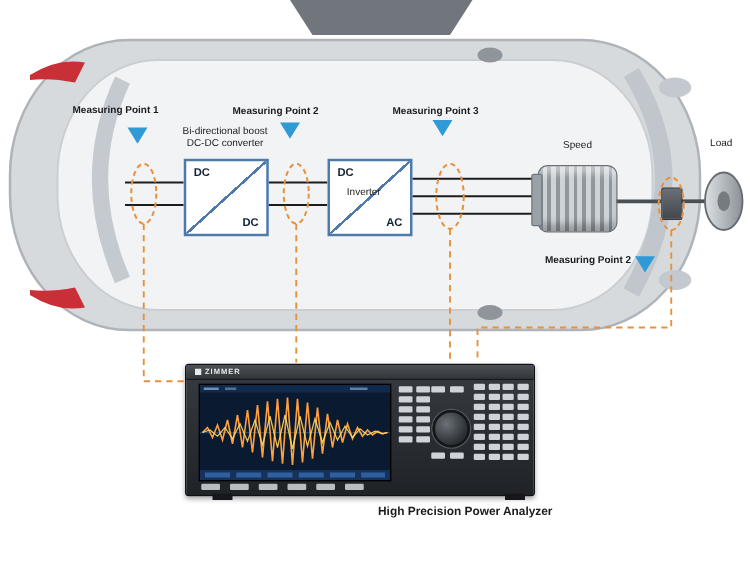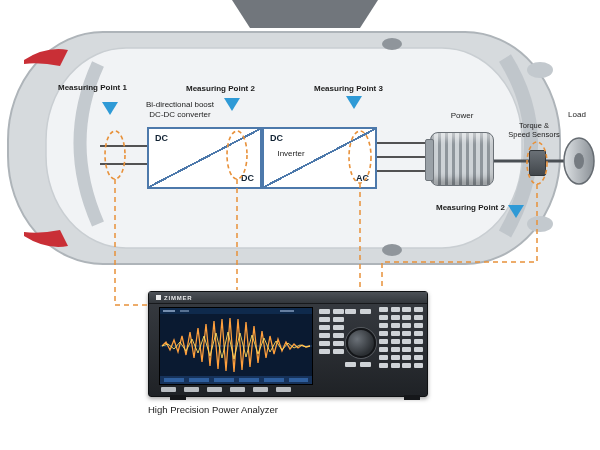--- a/index.html
+++ b/index.html
@@ -16,21 +16,21 @@
   
   .battery{position:absolute;left:22px;top:122px;width:78px;height:60px;z-index:3;
            border:2px solid #4d79ab;border-radius:9px;
            background:linear-gradient(180deg,#cadef3,#8fb8e0);
            display:flex;align-items:center;justify-content:center;
            font-size:9.5px;font-weight:bold;color:#173a63;}
   .conv{position:absolute;width:64px;height:58px;z-index:3;background-color:#ffffff;
         border:2px solid #4d79ab;
         background-image:linear-gradient(to bottom right,
           transparent calc(50% - 1px), #4d79ab calc(50% - 1px),
-          #4d79ab calc(50% + 1px), transparent calc(50% + 1px));padding-left:47px;}
+          #4d79ab calc(50% + 1px), transparent calc(50% + 1px));}
   .conv .tl{position:absolute;top:4px;left:6px;font-size:9px;font-weight:bold;color:#123;}
   .conv .br{position:absolute;bottom:4px;right:6px;font-size:9px;font-weight:bold;color:#123;}
   .dcdc{left:147px;top:127px;}
   .inverter{left:262px;top:127px;}
 
   .motor{position:absolute;left:430px;top:132px;width:62px;height:52px;z-index:3;
          border:1px solid #6b7177;border-radius:8px;
          background:repeating-linear-gradient(90deg,#8f969c 0 3px,#ced3d7 3px 7px);
          box-shadow:inset 0 6px 6px rgba(255,255,255,.45), inset 0 -6px 6px rgba(0,0,0,.25);}
   .motor-cap{position:absolute;left:-6px;top:6px;width:7px;height:40px;background:#9aa1a7;
@@ -53,22 +53,22 @@
   .abtn{width:11px;height:5px;background:#cfd3d7;border-radius:1px;}
   .col1{position:absolute;left:170px;top:17px;display:grid;grid-template-columns:repeat(2,11px);gap:3px;}
   .kb-top{position:absolute;left:196px;top:17px;display:flex;gap:4px;}
   .kb-bot{position:absolute;left:196px;top:70px;display:flex;gap:4px;}
   .knob{position:absolute;left:197px;top:36px;width:26px;height:26px;border-radius:50%;
         background:radial-gradient(circle at 35% 35%,#6b7178,#2b2f33 70%);
         border:2px solid #141619;box-shadow:0 0 0 1px #55595e;}
   .grid2{position:absolute;left:230px;top:15px;display:grid;grid-template-columns:repeat(4,9px);gap:3px 2.5px;}
   .grid2 .abtn{width:9px;}
   .foot{position:absolute;width:16px;height:5px;background:#15171a;z-index:3;}
-  .caption{position:absolute;left:148px;top:404px;width:278px;text-align:left;
-           font-size:9.5px;font-weight:normal;color:#1b1b1b;z-index:4;}
+  .caption{position:absolute;left:164px;top:404px;width:278px;text-align:right;
+           font-size:9.5px;font-weight:bold;color:#1b1b1b;z-index:4;}
 </style>
 </head>
 <body>
 
 <div class="stage">
 
   <svg class="layer" width="600" height="300" viewBox="0 0 600 300">
     <polygon points="232,0 378,0 360,28 250,28" fill="#71767c"></polygon>
     <rect x="8" y="32" width="552" height="232" rx="95" ry="108" fill="#d6dadd" stroke="#aeb4b9" stroke-width="2"></rect>
     <rect x="46" y="48" width="476" height="200" rx="80" ry="92" fill="#f1f3f5" stroke="#c9ced2" stroke-width="1.5"></rect>
@@ -127,25 +127,21 @@
   <div class="mp-label" style="left:58px;top:83px;">Measuring Point 1</div>
   <div class="mp-label" style="left:186px;top:84px;">Measuring Point 2</div>
   <div class="mp-label" style="left:314px;top:84px;">Measuring Point 3</div>
   <div class="mp-label" style="left:436px;top:203px;">Measuring Point 2</div>
 
   <div class="comp-label" style="left:129px;top:100px;width:102px;">
     <span>Bi-directional boost</span>
     <span>DC-DC converter</span>
   </div>
   <div class="comp-label" style="left:256px;top:112px;width:70px;margin-top:37px;">Inverter</div>
-  <div class="comp-label" style="left:436px;top:111px;width:52px;">Power</div>
-  <div class="comp-label small-label" style="left:500px;top:121px;width:68px;">
-    <span>Torque &amp;</span>
-    <span>Speed Sensors</span>
-  </div>
+  <div class="comp-label" style="left:436px;top:111px;width:52px;">Speed</div>
   <div class="comp-label" style="left:556px;top:110px;width:42px;">Load</div>
 
   <svg class="layer" width="600" height="450" viewBox="0 0 600 450" style="z-index:5;">
     <g fill="none" stroke="#e8913a" stroke-width="1.6" stroke-dasharray="4 3">
       <ellipse cx="115" cy="155" rx="10" ry="24"></ellipse>
       <ellipse cx="237" cy="155" rx="10" ry="24"></ellipse>
       <ellipse cx="360" cy="157" rx="11" ry="26"></ellipse>
       <ellipse cx="537" cy="163" rx="10" ry="21"></ellipse>
     </g>
     <g fill="none" stroke="#e8913a" stroke-width="1.5" stroke-dasharray="5 4">

